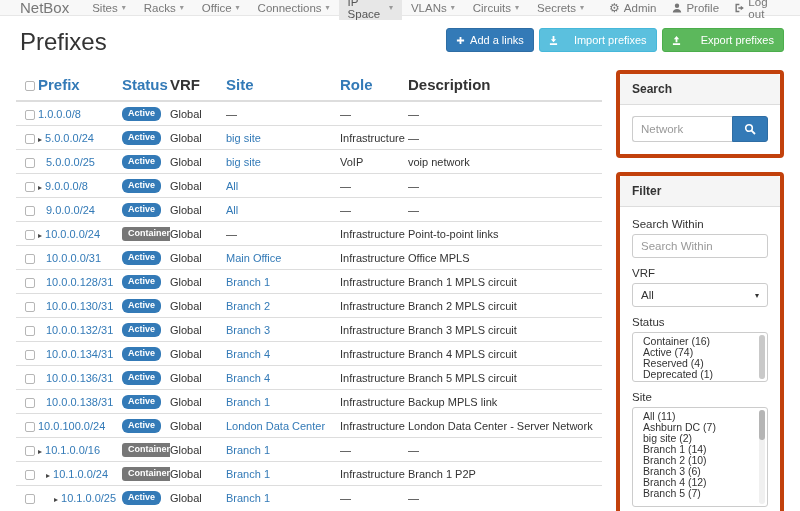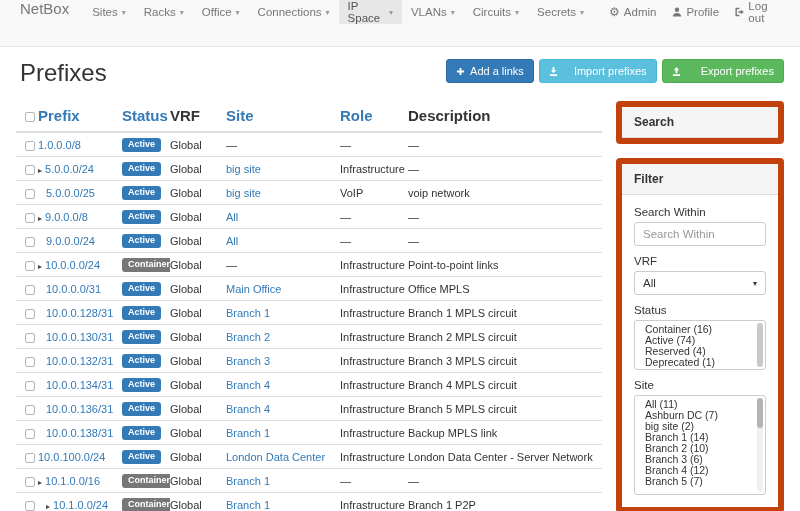--- a/index.html
+++ b/index.html
@@ -1,21 +1,21 @@
 <!DOCTYPE html>
 <html><head>
 <meta charset="utf-8">
 <style>
   * { margin:0; padding:0; box-sizing:border-box; }
   html,body { width:800px; height:511px; overflow:hidden; background:#fff;
     font-family:"Liberation Sans", sans-serif; color:#333; }
 
   
-  .navbar { height:47px; background:#f8f8f8; border-bottom:1px solid #e7e7e7;
-    display:flex; align-items:flex-start; }
+  .navbar { height:16px; background:#f8f8f8; border-bottom:1px solid #e7e7e7;
+    display:flex; align-items:center; }
   .brand { color:#777; font-size:15px; padding:0 14px 0 20px; display:flex; align-items:center; }
   .nav-left { list-style:none; display:flex; align-items:stretch; }
   .nav-item { display:flex; align-items:center; padding:0 9px; font-size:11.5px; color:#777; cursor:pointer; }
   .nav-item.active { background:#e7e7e7; color:#555; }
   .nav-item .caret { font-size:8px; margin-left:4px; color:#999; }
   .nav-right { margin-left:auto; display:flex; align-items:center; padding-right:16px; }
   .nav-link { display:flex; align-items:center; font-size:11.5px; color:#777; margin-left:16px; cursor:pointer; }
   .nav-link svg, .nav-link .uni { margin-right:4px; }
   .uni { font-size:12px; line-height:1; color:#777; }
 
@@ -46,26 +46,26 @@
   td { font-size:11px; padding:4px 8px 4px 0; border-top:1px solid #ddd;
     white-space:nowrap; overflow:hidden; vertical-align:middle; }
   tbody tr:first-child td { border-top:none; }
   .cb { display:inline-block; width:10px; height:10px; border:1px solid #b6b6b6;
     border-radius:2px; background:#fff; margin-left:9px; vertical-align:middle; cursor:pointer; }
   .arrow { font-size:8px; color:#444; margin-right:3px; }
   .indent { display:inline-block; height:1px; }
   a.plink, a.slink { color:#337ab7; text-decoration:none; cursor:pointer; }
   .badge { display:inline-block; font-size:9px; font-weight:bold; color:#fff;
     padding:2px 6px 3px; border-radius:3px; line-height:1; }
-  .badge-active { background:#337ab7; }
+  .badge-active { background:#337ab7;border-radius:6px; }
   .badge-container { background:#777; }
 
   
   .sidebar { width:168px; }
-  .panel { border:6px solid #c2410c; border-radius:4px; margin-bottom:14px; background:#fff; }
+  .panel { border:4px solid #c2410c; border-radius:4px; margin-bottom:14px; background:#fff; }
   .panel-head { background:#f5f5f5; border-bottom:1px solid #ddd; border-radius:4px 4px 0 0;
     font-size:12px; font-weight:bold; color:#333; padding:8px 12px; }
   .panel-body { padding:11px 12px 12px; }
   .input-group { display:flex; }
   .input-group input { flex:1; min-width:0; height:26px; border:1px solid #ccc;
     border-right:none; border-radius:3px 0 0 3px; font-size:11.5px; padding:0 8px;
     font-family:inherit; color:#333; }
   .search-btn { width:36px; height:26px; background:#337ab7; border:1px solid #2e6da4;
     border-radius:0 3px 3px 0; display:flex; align-items:center; justify-content:center; cursor:pointer; }
   input::placeholder { color:#999; }
@@ -348,20 +348,31 @@
     <td>—</td>
     <td>—</td>
   </tr>
         </tbody>
     </table>
   </div>
 
   <aside class="sidebar">
     <div class="panel">
       <div class="panel-head">Search</div>
+      <div class="panel-body">
+        <div class="input-group">
+          <input placeholder="Network" style="">
+          <button class="search-btn">
+            <svg width="12" height="12" viewBox="0 0 12 12">
+                <circle cx="5" cy="5" r="3.3" fill="none" stroke="#fff" stroke-width="1.6"></circle>
+                <line x1="7.6" y1="7.6" x2="11" y2="11" stroke="#fff" stroke-width="1.8"></line>
+              </svg>
+          </button>
+        </div>
+      </div>
     </div>
 
     <div class="panel">
       <div class="panel-head">Filter</div>
       <div class="panel-body">
         <label class="f-label">Search Within</label>
         <input class="f-input" placeholder="Search Within" style="">
 
         <label class="f-label">VRF</label>
         <div class="select">

